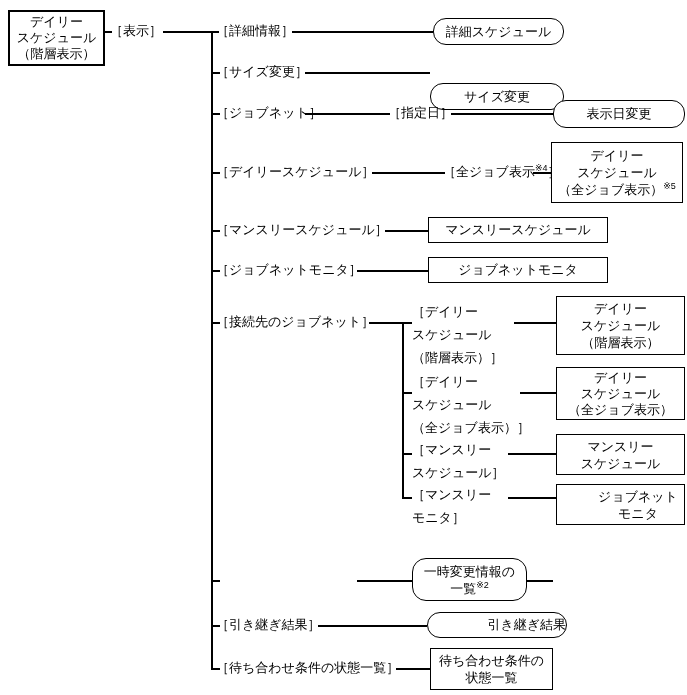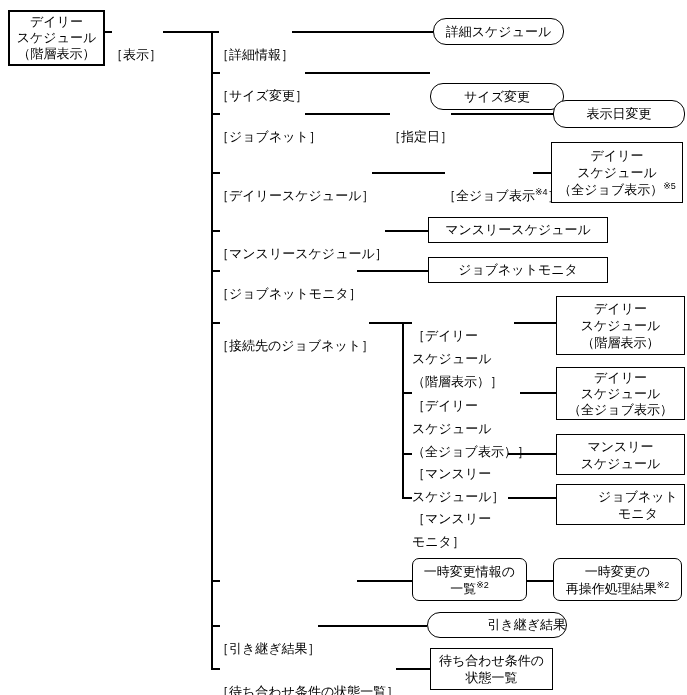--- a/index.html
+++ b/index.html
@@ -1,26 +1,26 @@
 <!DOCTYPE html>
 <html><head>
 <meta charset="utf-8">
 <style>
   html,body{margin:0;padding:0;background:#ffffff;}
   #canvas{position:relative;width:687px;height:695px;background:#ffffff;
     font-family:"Liberation Sans","DejaVu Sans",sans-serif;color:#000;}
   .hl{position:absolute;height:1.5px;background:#000;}
   .vl{position:absolute;width:1.5px;background:#000;}
-  .lbl{position:absolute;font-size:13px;line-height:18px;white-space:pre-line;margin-top:24px;}
+  .lbl{position:absolute;font-size:13px;line-height:18px;white-space:pre-line;}
   .sub{line-height:23px;}
   .box{position:absolute;border:1.5px solid #000;background:#fff;box-sizing:border-box;
        display:flex;align-items:center;justify-content:center;text-align:center;font-size:13px;}
   .box span{white-space:pre-line;}
   .round{border-radius:13px;}
-  .round2{border-radius:7px;}
+  .round2{border-radius:14px;}
   .lh16{line-height:16px;}
   .lh17{line-height:17px;}
   sup{font-size:9px;line-height:0;vertical-align:super;}
   
   #root-box{left:8px;top:10px;width:97px;height:56px;border-width:2px;line-height:16px;}
   #ln-a{left:104px;top:31px;width:8px;}
   #menu-lbl{left:110px;top:22px;}
   #ln-b{left:163px;top:31px;width:56px;}
   #trunk{left:211px;top:31px;height:638px;}
   
@@ -179,24 +179,20 @@
 モニタ</span>
     </div>
 
   <div class="hl" id="t8"></div>
   <div class="hl" id="r8-ln1"></div>
   <div class="box round2 lh17" id="r8-box1">
       <span><span>一時変更情報の
 一覧</span><sup>※2</sup></span>
     </div>
   <div class="hl" id="r8-ln2"></div>
-  <div class="box round2 lh17" id="r8-box2">
-      <span><span>一時変更の
-再操作処理結果</span><sup>※2</sup></span>
-    </div>
 
   <div class="hl" id="t9"></div>
   <div class="lbl" id="r9-lbl">［引き継ぎ結果］</div>
   <div class="hl" id="r9-ln"></div>
   <div class="box round" id="r9-box">
       <span>引き継ぎ結果</span>
     </div>
 
   <div class="hl" id="t10"></div>
   <div class="lbl" id="r10-lbl">［待ち合わせ条件の状態一覧］</div>

